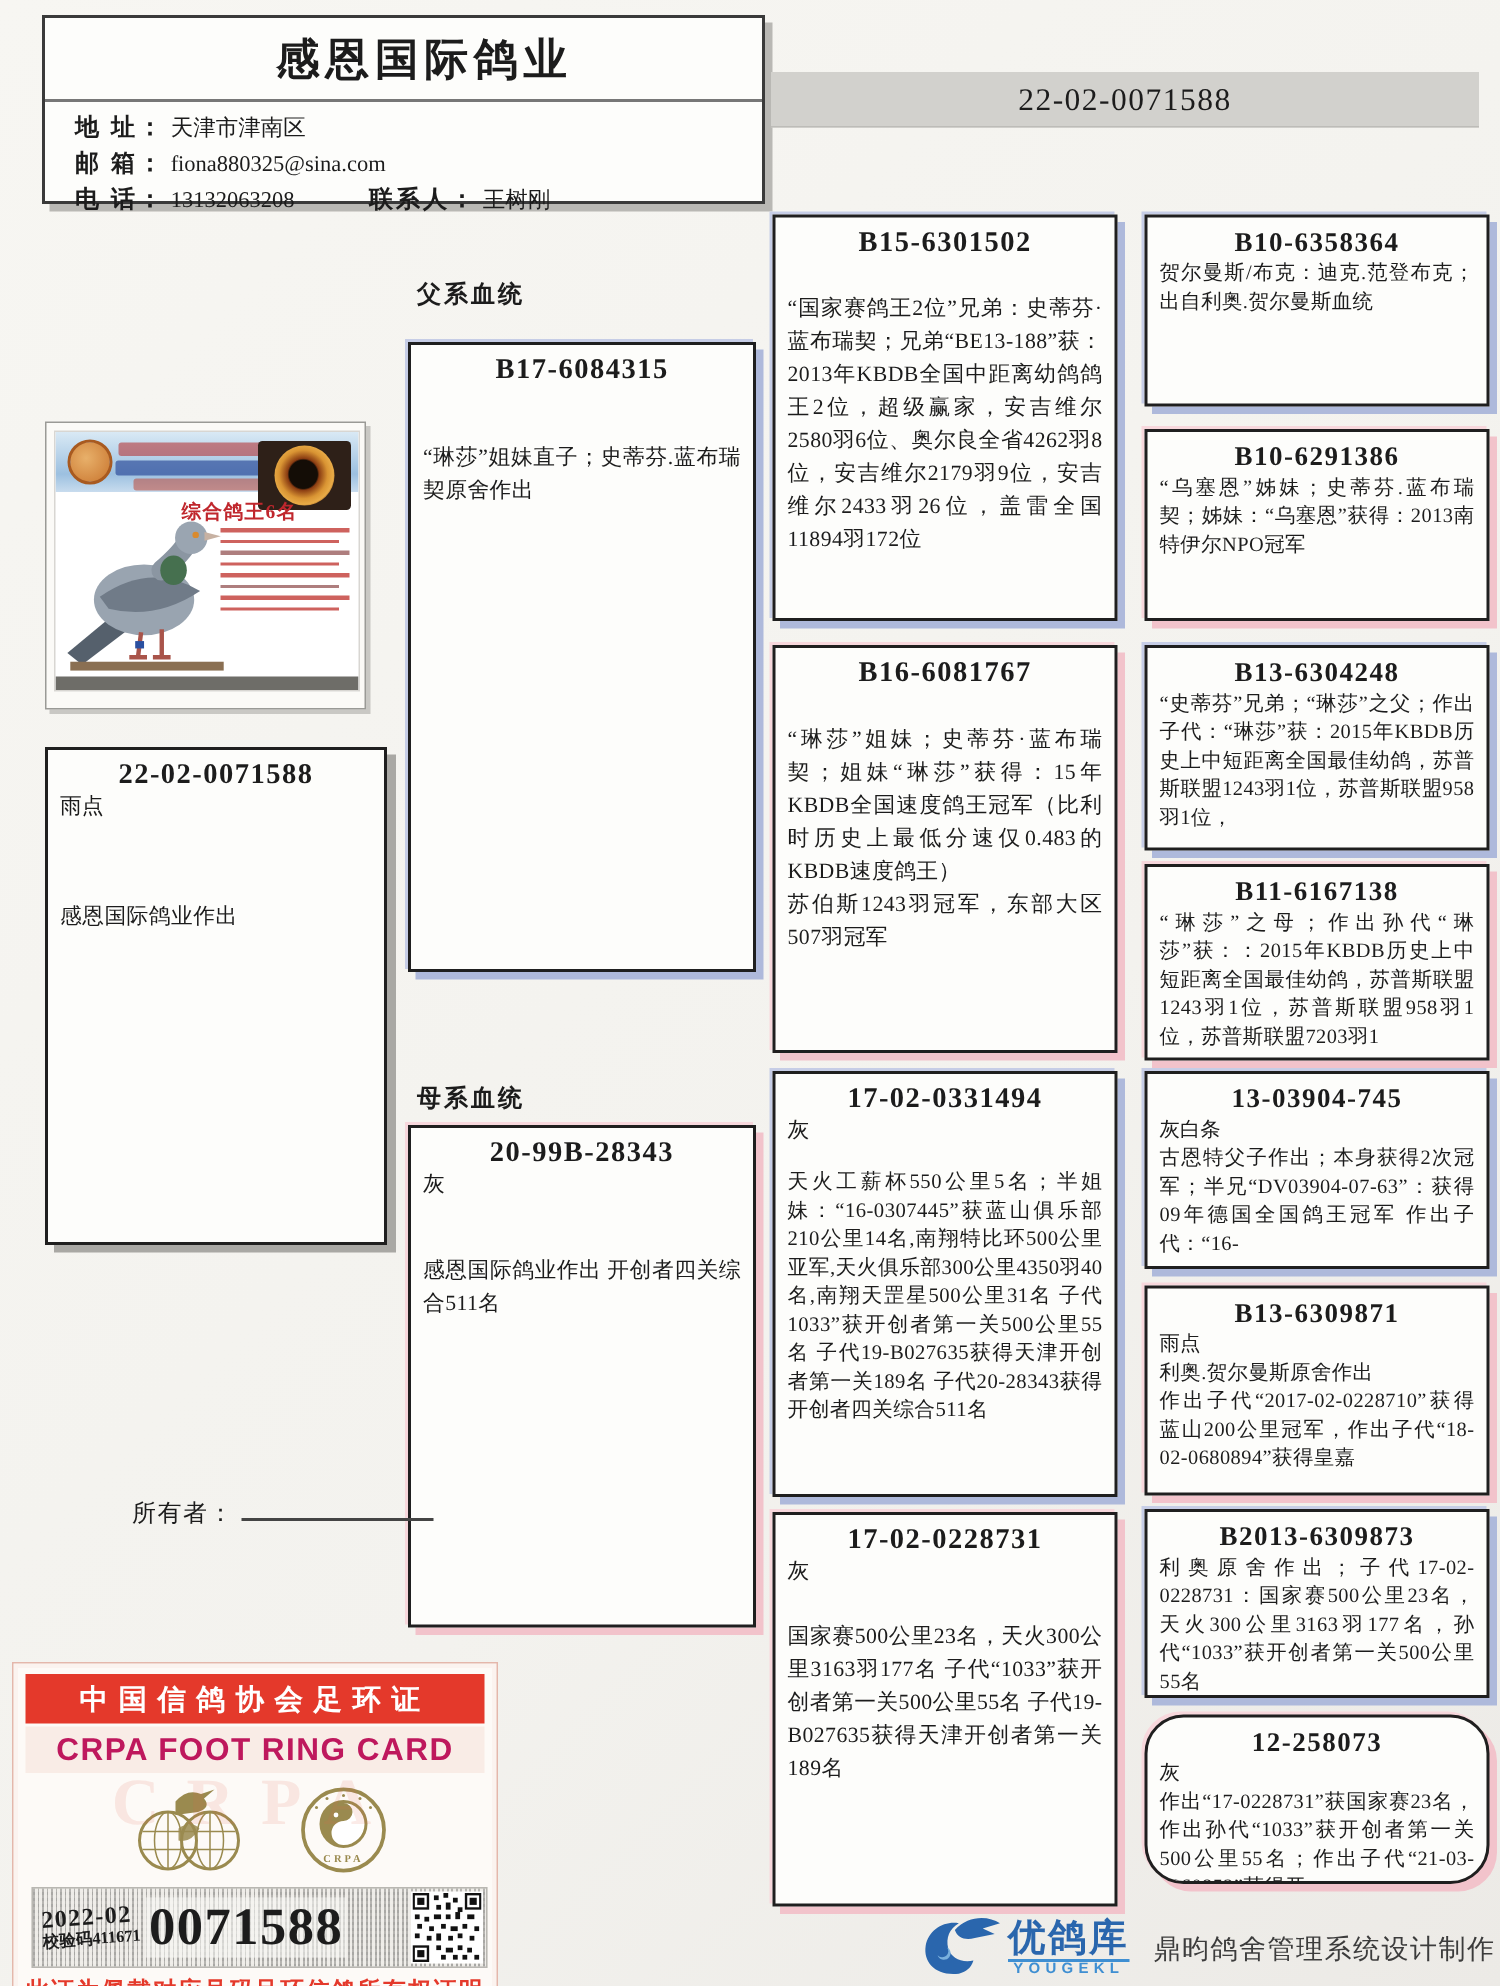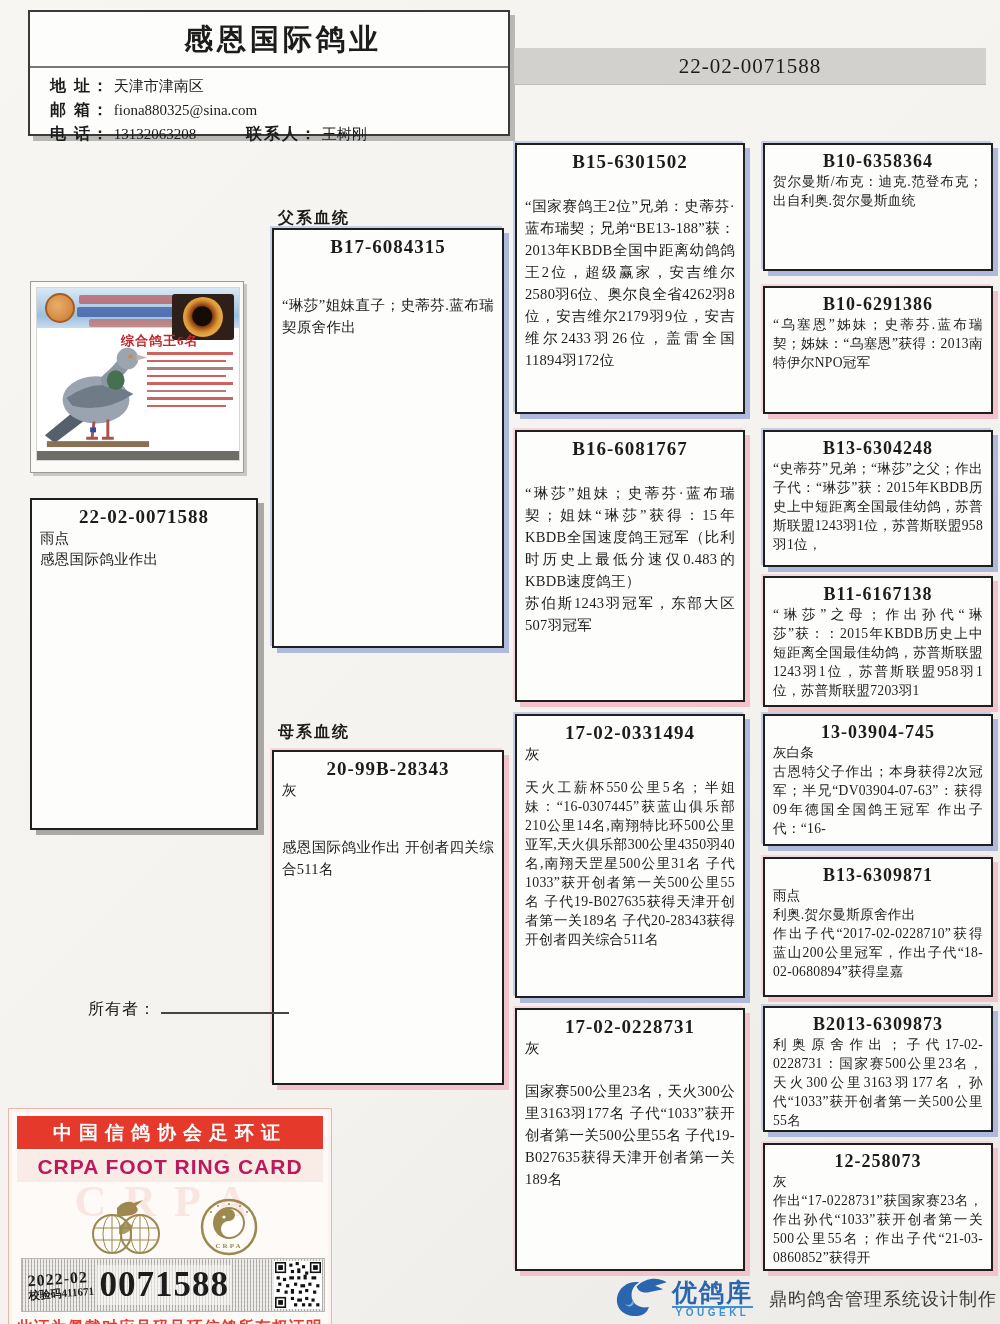--- a/index.html
+++ b/index.html
@@ -32,21 +32,21 @@
   .pbox.cock{box-shadow:5px 5px 0 0 #aeb9db,-2px -2px 0 0 #c6cde6;}
   .pbox.hen {box-shadow:5px 5px 0 0 #f2c3cb,-2px -2px 0 0 #f7d7dc;}
   .pbox.neutral{box-shadow:6px 5px 0 0 #a9a8a4;}
   .ptitle{font-size:19px;font-weight:bold;text-align:center;letter-spacing:1px;padding-top:2px;}
   .pcolor{font-size:14.5px;line-height:20px;}
   .pbody{font-size:14.5px;line-height:1.52;letter-spacing:.3px;text-align:justify;white-space:pre-line;}
   .g3 .ptitle{font-size:18px;}
   .g3 .pbody{font-size:13.6px;line-height:1.4;}
   .g3 .pcolor{font-size:13.6px;line-height:19px;}
   .tight .pbody{font-size:13.8px;line-height:1.38;}
-  .mtA{margin-top:22px;} .mtB{margin-top:36px;} .mtC{margin-top:14px;} .mtD{}
+  .mtA{margin-top:22px;} .mtB{margin-top:36px;} .mtC{margin-top:14px;} .mtD{margin-top:52px;}
 
   
   .photo{position:absolute;left:30px;top:281px;width:214px;height:192px;background:#fbfaf7;
       border:1px solid #9a9a96;box-shadow:3px 3px 0 0 #c9c8c4;padding:5px;box-sizing:border-box;}
   .photo-inner{position:relative;width:100%;height:172px;background:#fff;overflow:hidden;border:1px solid #d8d6d2;}
   .photo-banner{height:40px;background:linear-gradient(180deg,#d9e9f5 0%,#9cc0e0 70%,#c8dcEE 100%);position:relative;}
   .seal{position:absolute;left:8px;top:5px;width:26px;height:26px;border-radius:50%;
       background:radial-gradient(circle at 40% 40%,#e8b06a,#c9762f);border:2px solid #a85a20;}
   .bannerbar{position:absolute;border-radius:2px;}
   .photo-award{position:absolute;left:84px;top:44px;font-size:13px;font-weight:bold;color:#c0272d;letter-spacing:1px;}
@@ -64,21 +64,21 @@
   .owner-line{position:absolute;left:88px;top:998px;font-size:16px;letter-spacing:1px;}
   .owner-blank{display:inline-block;width:128px;border-bottom:2px solid #444;height:14px;}
 
   
   .card{position:absolute;left:8px;top:1098px;width:322px;height:220px;background:#fdfaf7;
         border:1px solid #e4b7ab;box-shadow:0 0 0 3px #fbf3ef inset;overflow:hidden;margin-top:10px;}
   .card-band1{margin:7px 8px 0 8px;height:33px;background:#e4392b;display:flex;align-items:center;justify-content:center;
         color:#fff;font-weight:bold;font-size:19px;letter-spacing:7px;}
   .card-band2{margin:2px 8px 0 8px;height:31px;background:#f9ece6;display:flex;align-items:center;justify-content:center;
         color:#be185d;font-weight:bold;font-size:21px;letter-spacing:1px;font-family:"Liberation Sans","DejaVu Sans",sans-serif;}
-  .card-emblems{position:relative;height:76px;display:flex;align-items:flex-end;justify-content:center;gap:26px;}
+  .card-emblems{position:relative;height:76px;display:flex;align-items:center;justify-content:center;gap:26px;}
   .card-watermark{position:absolute;left:0;top:-6px;width:100%;text-align:center;font-size:44px;font-weight:bold;
         color:rgba(226,100,80,.13);letter-spacing:18px;pointer-events:none;}
   .card-strip{position:relative;margin:0 6px 0 12px;height:52px;
         background:
           repeating-linear-gradient(90deg,rgba(50,50,50,.28) 0 1px,rgba(240,238,234,.9) 1px 3px),
           repeating-linear-gradient(0deg,rgba(80,80,80,.12) 0 2px,transparent 2px 4px),#e9e7e2;
         border:1px solid #b9b7b2;display:flex;align-items:center;}
   .strip-left{transform:rotate(-4deg);margin-left:6px;line-height:1.05;white-space:nowrap;}
   .strip-year{font-size:16px;font-weight:bold;letter-spacing:1px;}
   .strip-check{font-size:11px;font-weight:bold;}
@@ -115,21 +115,21 @@
         <span class="lbl">电 话：</span>
         <span class="val">13132063208</span>
         <span class="lbl contact-inline">联系人：</span>
         <span class="val">王树刚</span>
       </div>
     </div>
   </div>
 
   <div class="ring-banner">22-02-0071588</div>
 
-  <div class="blood-label" style="left:278px;top:208px;">父系血统</div>
+  <div class="blood-label" style="left:278px;top:186px;">父系血统</div>
   <div class="blood-label" style="left:278px;top:722px;">母系血统</div>
 
   <div class="photo">
     <div class="photo-inner">
       <div class="photo-banner">
         <div class="seal"></div>
         <div class="bannerbar" style="left:42px;top:7px;width:130px;height:9px;background:rgba(180,40,40,.55);"></div>
         <div class="bannerbar" style="left:40px;top:19px;width:150px;height:10px;background:rgba(40,70,150,.65);"></div>
         <div class="bannerbar" style="left:52px;top:31px;width:120px;height:8px;background:rgba(190,60,40,.5);"></div>
       </div>
@@ -236,21 +236,21 @@
     <div class="pcolor">雨点</div>
     <div class="pbody">利奥.贺尔曼斯原舍作出
 作出子代“2017-02-0228710”获得蓝山200公里冠军，作出子代“18-02-0680894”获得皇嘉</div>
   </div>
 
   <div class="pbox cock g3" style="left:763px;top:1006px;width:230px;height:126px;">
     <div class="ptitle">B2013-6309873</div>
     <div class="pbody">利奥原舍作出；子代17-02-0228731：国家赛500公里23名，天火300公里3163羽177名，孙代“1033”获开创者第一关500公里55名</div>
   </div>
 
-  <div class="pbox hen g3" style="left:763px;top:1143px;width:230px;height:128px;">
+  <div class="pbox hen g3" style="left:763px;top:1143px;width:230px;height:113px;border-radius:26px;">
     <div class="ptitle">12-258073</div>
     <div class="pcolor">灰</div>
     <div class="pbody">作出“17-0228731”获国家赛23名，作出孙代“1033”获开创者第一关500公里55名；作出子代“21-03-0860852”获得开</div>
   </div>
 
   <div class="owner-line">
     <span>所有者：</span>
     <span class="owner-blank"></span>
   </div>
 

